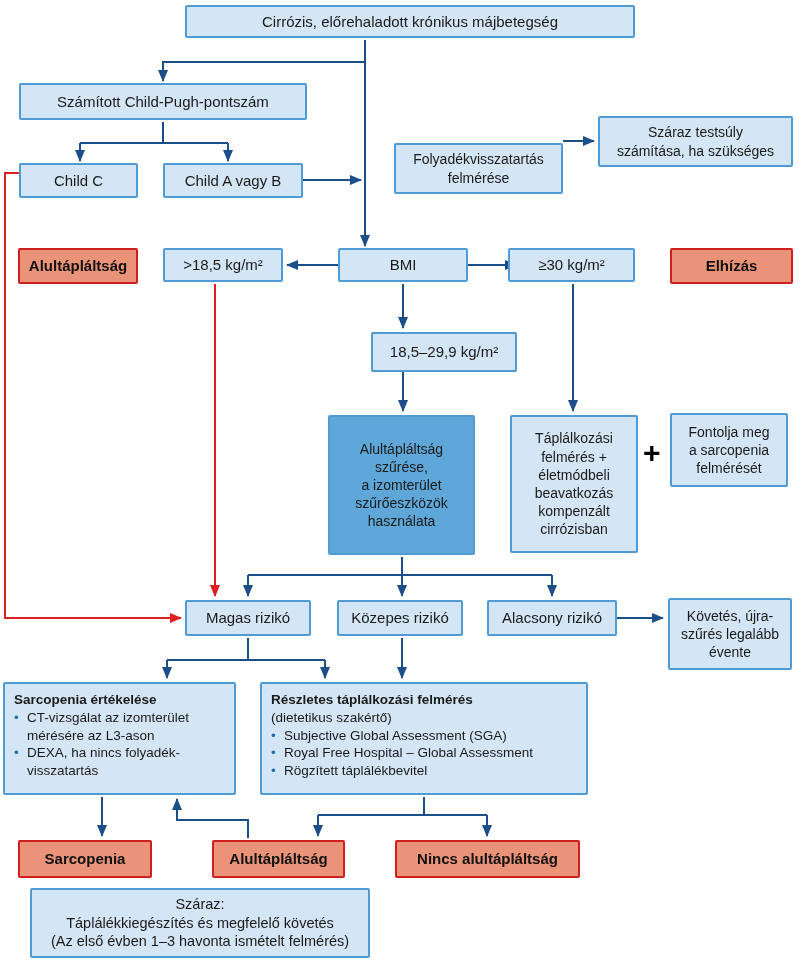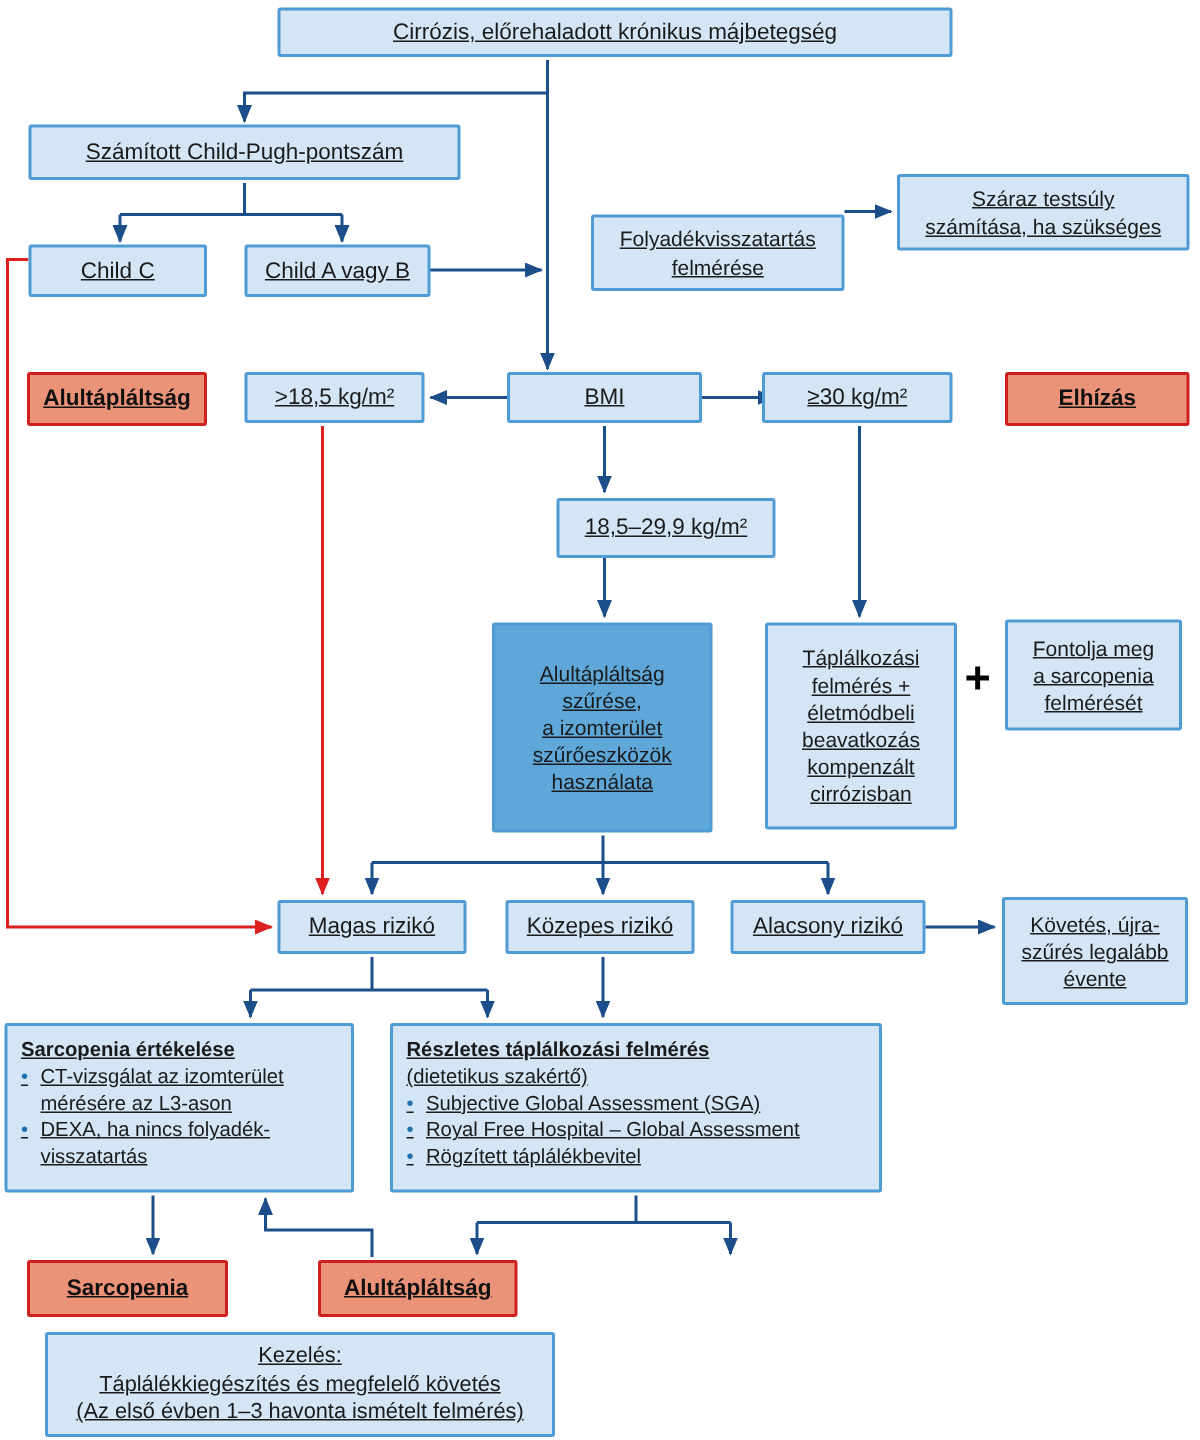--- a/index.html
+++ b/index.html
@@ -5,21 +5,21 @@
   html,body { margin:0; padding:0; background:#ffffff; }
   .canvas {
     position:relative; width:800px; height:960px;
     font-family:"Liberation Sans", sans-serif; background:#ffffff; overflow:hidden;
   }
   svg.wires { position:absolute; left:0; top:0; width:800px; height:960px; }
   .node {
     position:absolute; box-sizing:border-box;
     border:2px solid #4f9bd5; background:#d4e6f5; color:#1a1a1a;
     display:flex; flex-direction:column; align-items:center; justify-content:center;
-    text-align:center; font-size:15px; line-height:1.3; border-radius:2px;text-decoration:underline;
+    text-align:center; font-size:15px; line-height:1.3; border-radius:2px;
   }
   .node.red { background:#eb9378; border-color:#cf2020; font-weight:bold; color:#111; }
   .node.dark { background:#5ea7d8; }
   .node.small { font-size:14px; }
   .node.big {
     align-items:stretch; justify-content:flex-start; text-align:left;
     padding:7px 6px 5px 9px; font-size:13.5px; line-height:1.32;
   }
   .node.big .title { font-weight:bold; }
   .bullet-row { display:flex; }
@@ -80,21 +80,21 @@
   </div>
 
   <div class="node" style="left:19px;top:83px;width:288px;height:37px;">
     <div>Számított Child-Pugh-pontszám</div>
   </div>
 
   <div class="node" style="left:19px;top:163px;width:119px;height:35px;">
     <div>Child C</div>
   </div>
 
-  <div class="node" style="left:163px;top:163px;width:124px;height:35px;">
+  <div class="node" style="left:163px;top:163px;width:140px;height:35px;">
     <div>Child A vagy B</div>
   </div>
 
   <div class="node small" style="left:394px;top:116px;width:169px;height:51px;margin-top:27px;">
     <div>Folyadékvisszatartás</div>
     <div>felmérése</div>
   </div>
 
   <div class="node small" style="left:598px;top:116px;width:195px;height:51px;">
     <div>Száraz testsúly</div>
@@ -198,20 +198,23 @@
   </div>
 
   <div class="node red" style="left:18px;top:840px;width:134px;height:38px;">
     <div>Sarcopenia</div>
   </div>
 
   <div class="node red" style="left:212px;top:840px;width:133px;height:38px;">
     <div>Alultápláltság</div>
   </div>
 
+  <div class="node red" style="left:395px;top:840px;width:185px;height:38px;">
+    <div>Nincs alultápláltság</div>
+  </div>
 
   <div class="node small" style="left:30px;top:888px;width:340px;height:70px;font-size:14.5px;">
-    <div>Kezelés:</div>
+    <div>Száraz:</div>
     <div>Táplálékkiegészítés és megfelelő követés</div>
     <div>(Az első évben 1–3 havonta ismételt felmérés)</div>
   </div>
 
 </div>
 
 </body></html>

